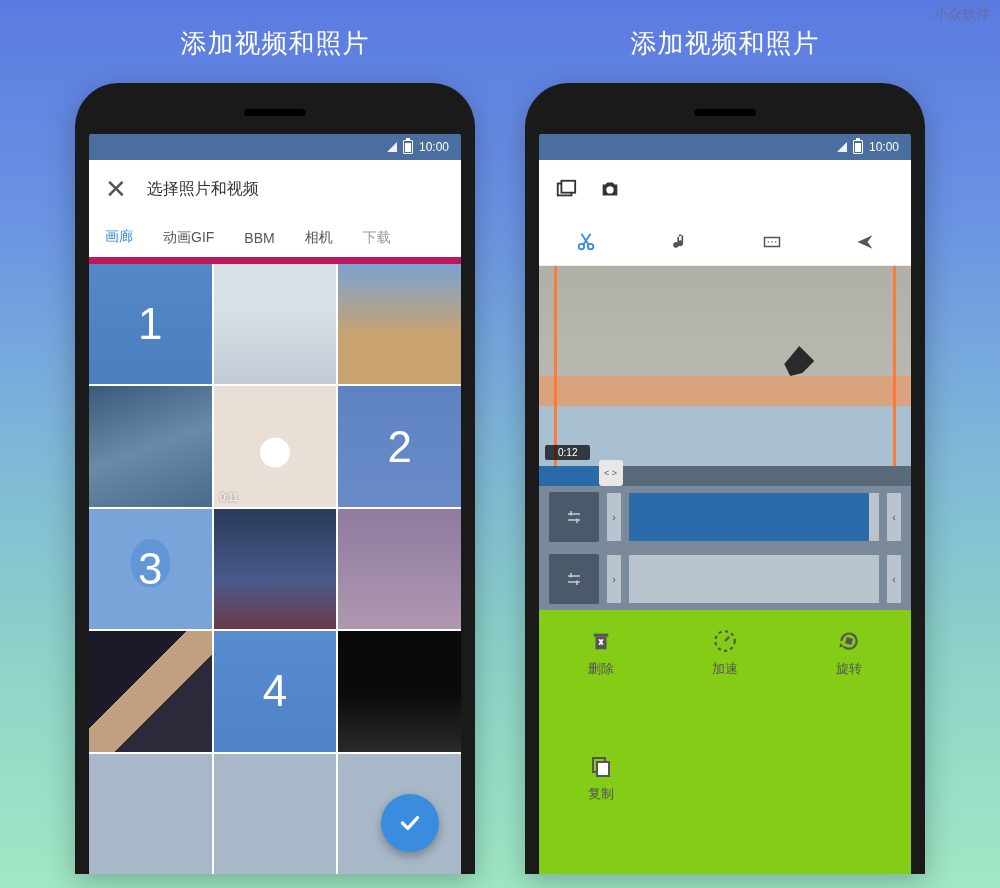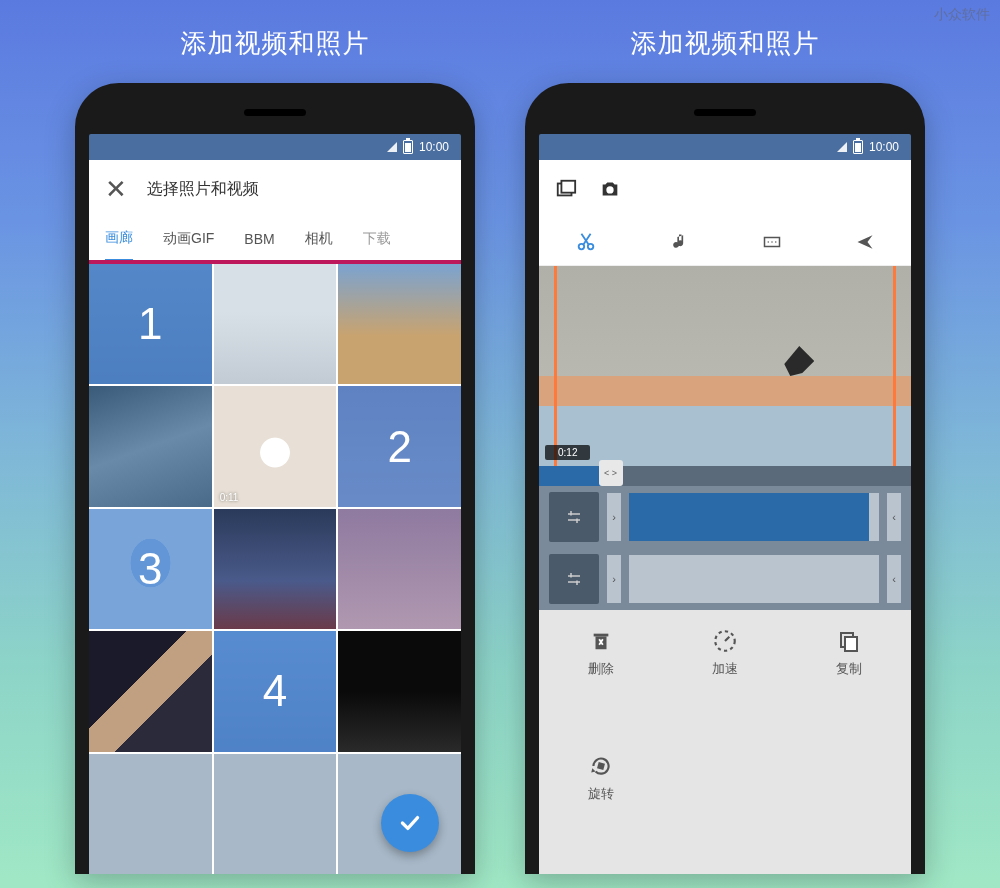--- a/index.html
+++ b/index.html
@@ -15,21 +15,21 @@
 .sig{width:0;height:0;border-left:10px solid transparent;border-right:0;border-bottom:10px solid #fff;opacity:.9}
 .batt{width:10px;height:14px;border:1px solid #fff;border-radius:1px;position:relative}
 .batt::before{content:"";position:absolute;left:2px;top:-3px;width:4px;height:2px;background:#fff}
 .batt::after{content:"";position:absolute;left:1px;right:1px;bottom:1px;height:9px;background:#fff}
 .content{flex:1;background:#fff;display:flex;flex-direction:column;overflow:hidden}
 .appbar{height:58px;display:flex;align-items:center;padding:0 16px;gap:20px}
 .closex{font-size:26px;color:#555;font-weight:300;cursor:pointer}
 .appbar-title{font-size:16px;color:#333;flex:1}
 .appbar-right{display:flex;gap:22px;align-items:center}
 .ico{width:22px;height:22px;display:flex;align-items:center;justify-content:center;cursor:pointer}
-.tabs{height:46px;display:flex;align-items:center;padding:0 16px;gap:30px;border-bottom:4px solid #be185d;font-size:14px;color:#555;overflow:hidden;white-space:nowrap}
+.tabs{height:46px;display:flex;align-items:center;padding:0 16px;gap:30px;border-bottom:7px solid #be185d;font-size:14px;color:#555;overflow:hidden;white-space:nowrap}
 .tab{cursor:pointer;padding:12px 0}
 .tab.active{color:#3a8dde;border-bottom:3px solid #3a8dde;margin-bottom:-1px}
 .tabs-editor{height:48px;display:flex;justify-content:space-around;align-items:center;border-bottom:1px solid #eee}
 .etab{width:24px;height:24px;cursor:pointer;display:flex;align-items:center;justify-content:center}
 .grid{flex:1;display:grid;grid-template-columns:1fr 1fr 1fr;gap:2px;overflow:hidden;background:#fff}
 .cell{background:#8aa8c8;position:relative;overflow:hidden;min-height:120px}
 .sel{position:absolute;inset:0;background:rgba(74,134,210,.7);display:flex;align-items:center;justify-content:center;color:#fff;font-size:44px;font-weight:300}
 .dur{position:absolute;bottom:4px;left:6px;color:#fff;font-size:10px;text-shadow:0 0 3px rgba(0,0,0,.6)}
 .thumb{position:absolute;inset:0}
 .t-silh{background:linear-gradient(#6b8ab3,#526f96)}
@@ -51,21 +51,21 @@
 .trimbar{position:absolute;top:0;bottom:0;width:3px;background:#ff7a3a}
 .tracks{background:#7a8a9a}
 .scrub{height:20px;background:#5a6a7a;position:relative}
 .scrub-fill{position:absolute;left:0;top:0;bottom:0;width:18%;background:#2a6aa8}
 .scrub-handle{position:absolute;left:16%;top:-6px;width:24px;height:26px;background:#e8e8e8;border-radius:3px;display:flex;align-items:center;justify-content:center;font-size:9px;color:#666}
 .track{height:62px;display:flex;align-items:center;padding:6px 10px;gap:8px}
 .tthumb{width:50px;height:50px;background:#4a5a6a;border-radius:2px;position:relative;display:flex;align-items:center;justify-content:center}
 .chev{width:14px;height:48px;background:#bac4ce;display:flex;align-items:center;justify-content:center;color:#555;font-size:11px;cursor:pointer}
 .tbar{flex:1;height:48px;background:#bac4ce;position:relative}
 .tbar-fill{position:absolute;top:0;bottom:0;background:#2a6aa8}
-.tools{background:#e5e5e5;padding:18px 0;display:grid;grid-template-columns:1fr 1fr 1fr;row-gap:22px;flex:1}
+.tools{background:#84cc16;padding:18px 0;display:grid;grid-template-columns:1fr 1fr 1fr;row-gap:22px;flex:1}
 .tool{display:flex;flex-direction:column;align-items:center;gap:6px;cursor:pointer}
 .tool-ico{width:26px;height:26px;display:flex;align-items:center;justify-content:center}
 .tool-lbl{font-size:13px;color:#555}
 svg{display:block}
 </style>
 </head>
 <body>
 
 <div class="watermark">小众软件</div>
 
@@ -258,36 +258,36 @@
               <span class="tool-ico">
                   <svg width="26" height="26" viewBox="0 0 24 24">
                     <circle cx="12" cy="12" r="9" fill="none" stroke="#555" stroke-width="2" stroke-dasharray="3 3"></circle>
                     <path stroke="#555" stroke-width="2" d="M12 12l4-4"></path>
                   </svg>
                 </span>
               <span class="tool-lbl">加速</span>
             </div>
             <div class="tool">
               <span class="tool-ico">
-                  <svg width="24" height="24" viewBox="0 0 24 24">
-                    <rect x="4" y="4" width="12" height="14" fill="none" stroke="#555" stroke-width="2"></rect>
-                    <rect x="8" y="8" width="12" height="14" fill="#fff" stroke="#555" stroke-width="2"></rect>
-                  </svg>
-                </span>
-              <span class="tool-lbl">复制</span>
-            </div>
-            <div class="tool">
-              <span class="tool-ico">
                   <svg width="26" height="26" viewBox="0 0 24 24">
                     <path fill="none" stroke="#555" stroke-width="2" d="M5 12a7 7 0 1 1 2 5"></path>
                     <path fill="#555" d="M4 14l-1 4 4-1z"></path>
                     <rect x="9" y="9" width="6" height="6" fill="#555" transform="rotate(15 12 12)"></rect>
                   </svg>
                 </span>
               <span class="tool-lbl">旋转</span>
             </div>
+            <div class="tool">
+              <span class="tool-ico">
+                  <svg width="24" height="24" viewBox="0 0 24 24">
+                    <rect x="4" y="4" width="12" height="14" fill="none" stroke="#555" stroke-width="2"></rect>
+                    <rect x="8" y="8" width="12" height="14" fill="#fff" stroke="#555" stroke-width="2"></rect>
+                  </svg>
+                </span>
+              <span class="tool-lbl">复制</span>
+            </div>
             <div></div>
           </div>
         </div>
       </div>
     </div>
   </div>
 </div>
 
 </body></html>

